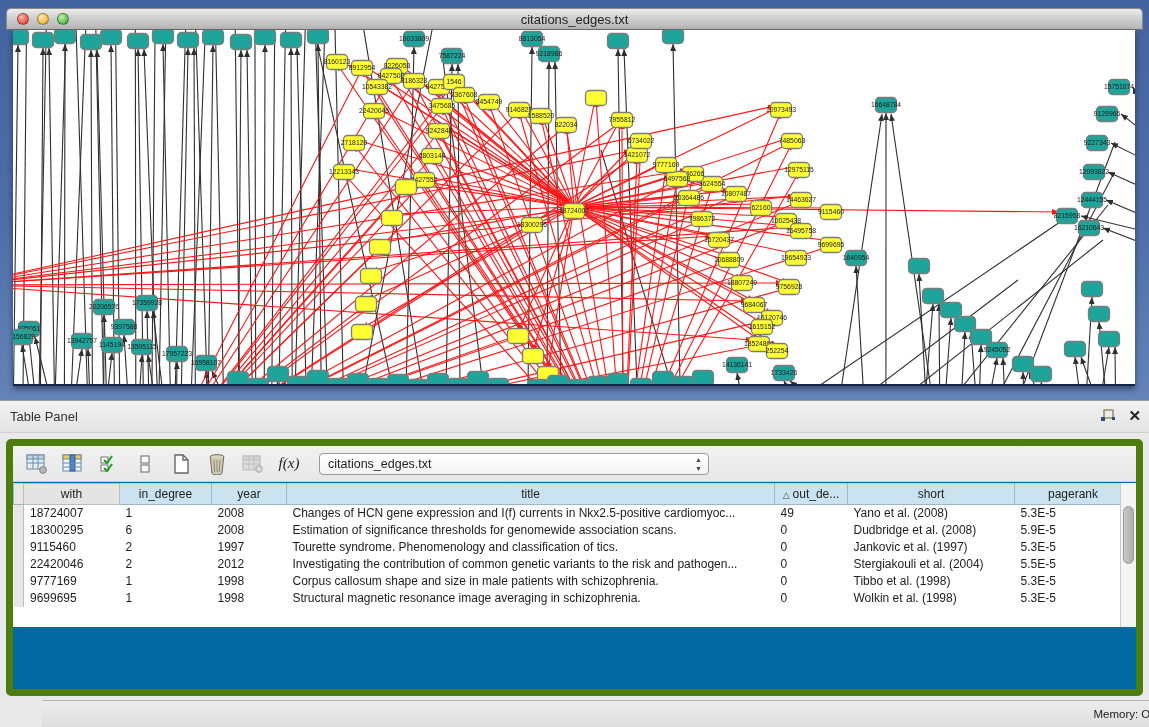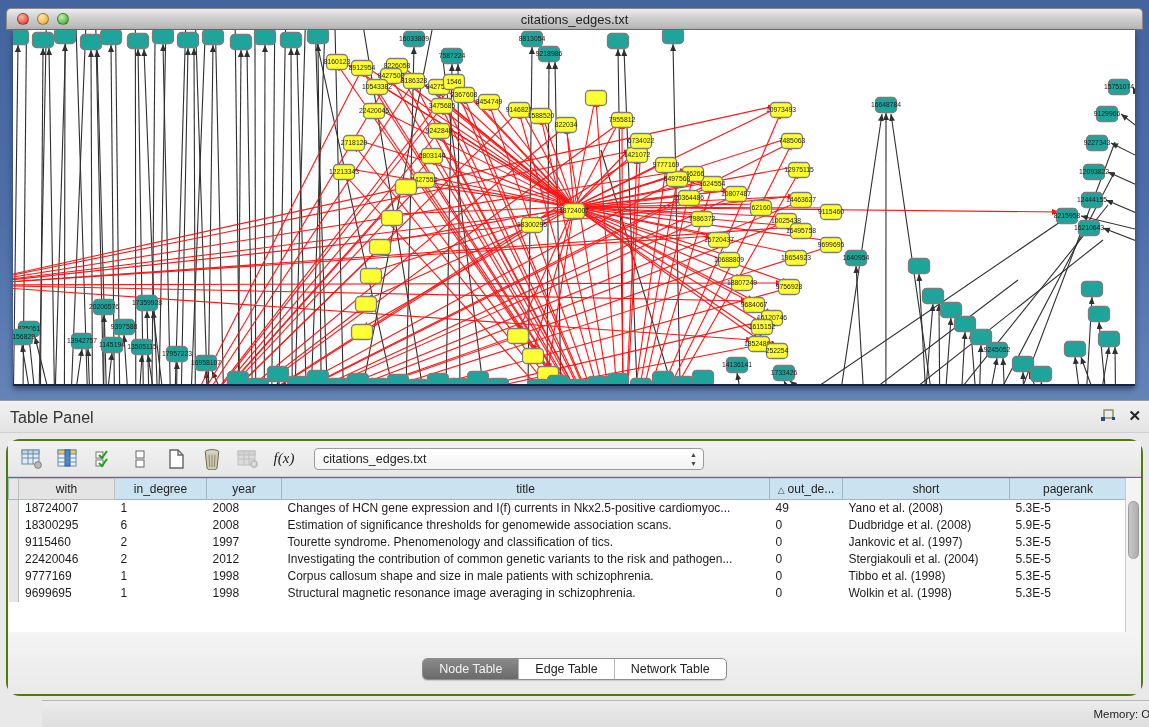--- a/index.html
+++ b/index.html
@@ -19,27 +19,27 @@
   .light.yellow { background:radial-gradient(circle at 35% 30%, #ffe9b0, #f5bf4f 60%, #d29a28); }
   .light.green  { background:radial-gradient(circle at 35% 30%, #c7f0b2, #62c554 60%, #3d9a30); }
   #win-title { position:absolute; left:0; right:0; text-align:center; font-size:13px; color:#222; }
   #net-canvas { position:absolute; left:13px; top:30px; width:1122px; height:356px;
                 background:#ffffff; border-bottom:2px solid #16244a; box-shadow:0 3px 6px rgba(0,0,0,.45); overflow:hidden; }
   #net-canvas svg { display:block; }
 
   
   #table-panel { position:absolute; left:0; top:400px; width:1149px; height:300px; background:#e9e9e9; border-top:1px solid #9a9a9a; }
   #tp-header { position:relative; height:32px; background:linear-gradient(180deg,#f1f1f1,#e4e4e4); border-bottom:1px solid #cfcfcf; }
-  #tp-title { position:absolute; left:10px; top:8px; font-size:16px; color:#333; }
+  #tp-title { position:absolute; left:10px; top:8px; font-size:13px; color:#333; }
   #tp-buttons { position:absolute; right:8px; top:6px; display:flex; gap:12px; align-items:center; }
   #tp-float svg { display:block; }
   #tp-close { font-size:15px; font-weight:bold; color:#222; line-height:18px; cursor:default; }
 
   #tp-body { position:absolute; left:6px; right:6px; top:38px; bottom:4px;
-             background:#a16207; border:2px solid #4d7c0f; border-radius:14px; }
+             background:#0369a1; border:7px solid #4d7c0f; border-radius:5px; }
   #toolbar { position:relative; height:36px; background:linear-gradient(180deg,#f2f2f2,#e7e7e7);
              border-bottom:1px solid #cfcfcf; display:flex; align-items:center; gap:12px; padding-left:12px; }
   .tool { width:24px; height:24px; display:flex; align-items:center; justify-content:center; }
   .fx { font-family:"Liberation Serif", serif; font-style:italic; font-size:15px; color:#222; }
   #table-select { width:390px; height:22px; margin-left:6px; background:linear-gradient(180deg,#ffffff,#f2f2f2);
                   border:1px solid #9b9b9b; border-radius:4px; display:flex; align-items:center;
                   padding:0 8px; font-size:12.5px; color:#222; position:relative; }
   #table-select .spin { position:absolute; right:6px; top:1px; font-size:7px; line-height:9px; color:#444; text-align:center; }
 
   #grid-wrap { position:absolute; left:0; right:0; top:37px; bottom:62px; background:#ffffff; overflow:hidden; }
@@ -760,27 +760,20 @@
                 <td>Wolkin et al. (1998)</td>
                 <td>5.3E-5</td>
               </tr>
             </tbody>
         </table>
         <div id="vscroll">
           <div id="vthumb"></div>
         </div>
       </div>
 
-      <div id="tabs-row">
-        <div id="segmented">
-            <div class="seg selected">Node Table</div>
-            <div class="seg">Edge Table</div>
-            <div class="seg">Network Table</div>
-          </div>
-      </div>
     </div>
   </div>
 
   <div id="status-bar">
     <span id="mem-label">Memory: OK</span>
     <span id="mem-dot"></span>
   </div>
 </div>
 
 </body></html>

